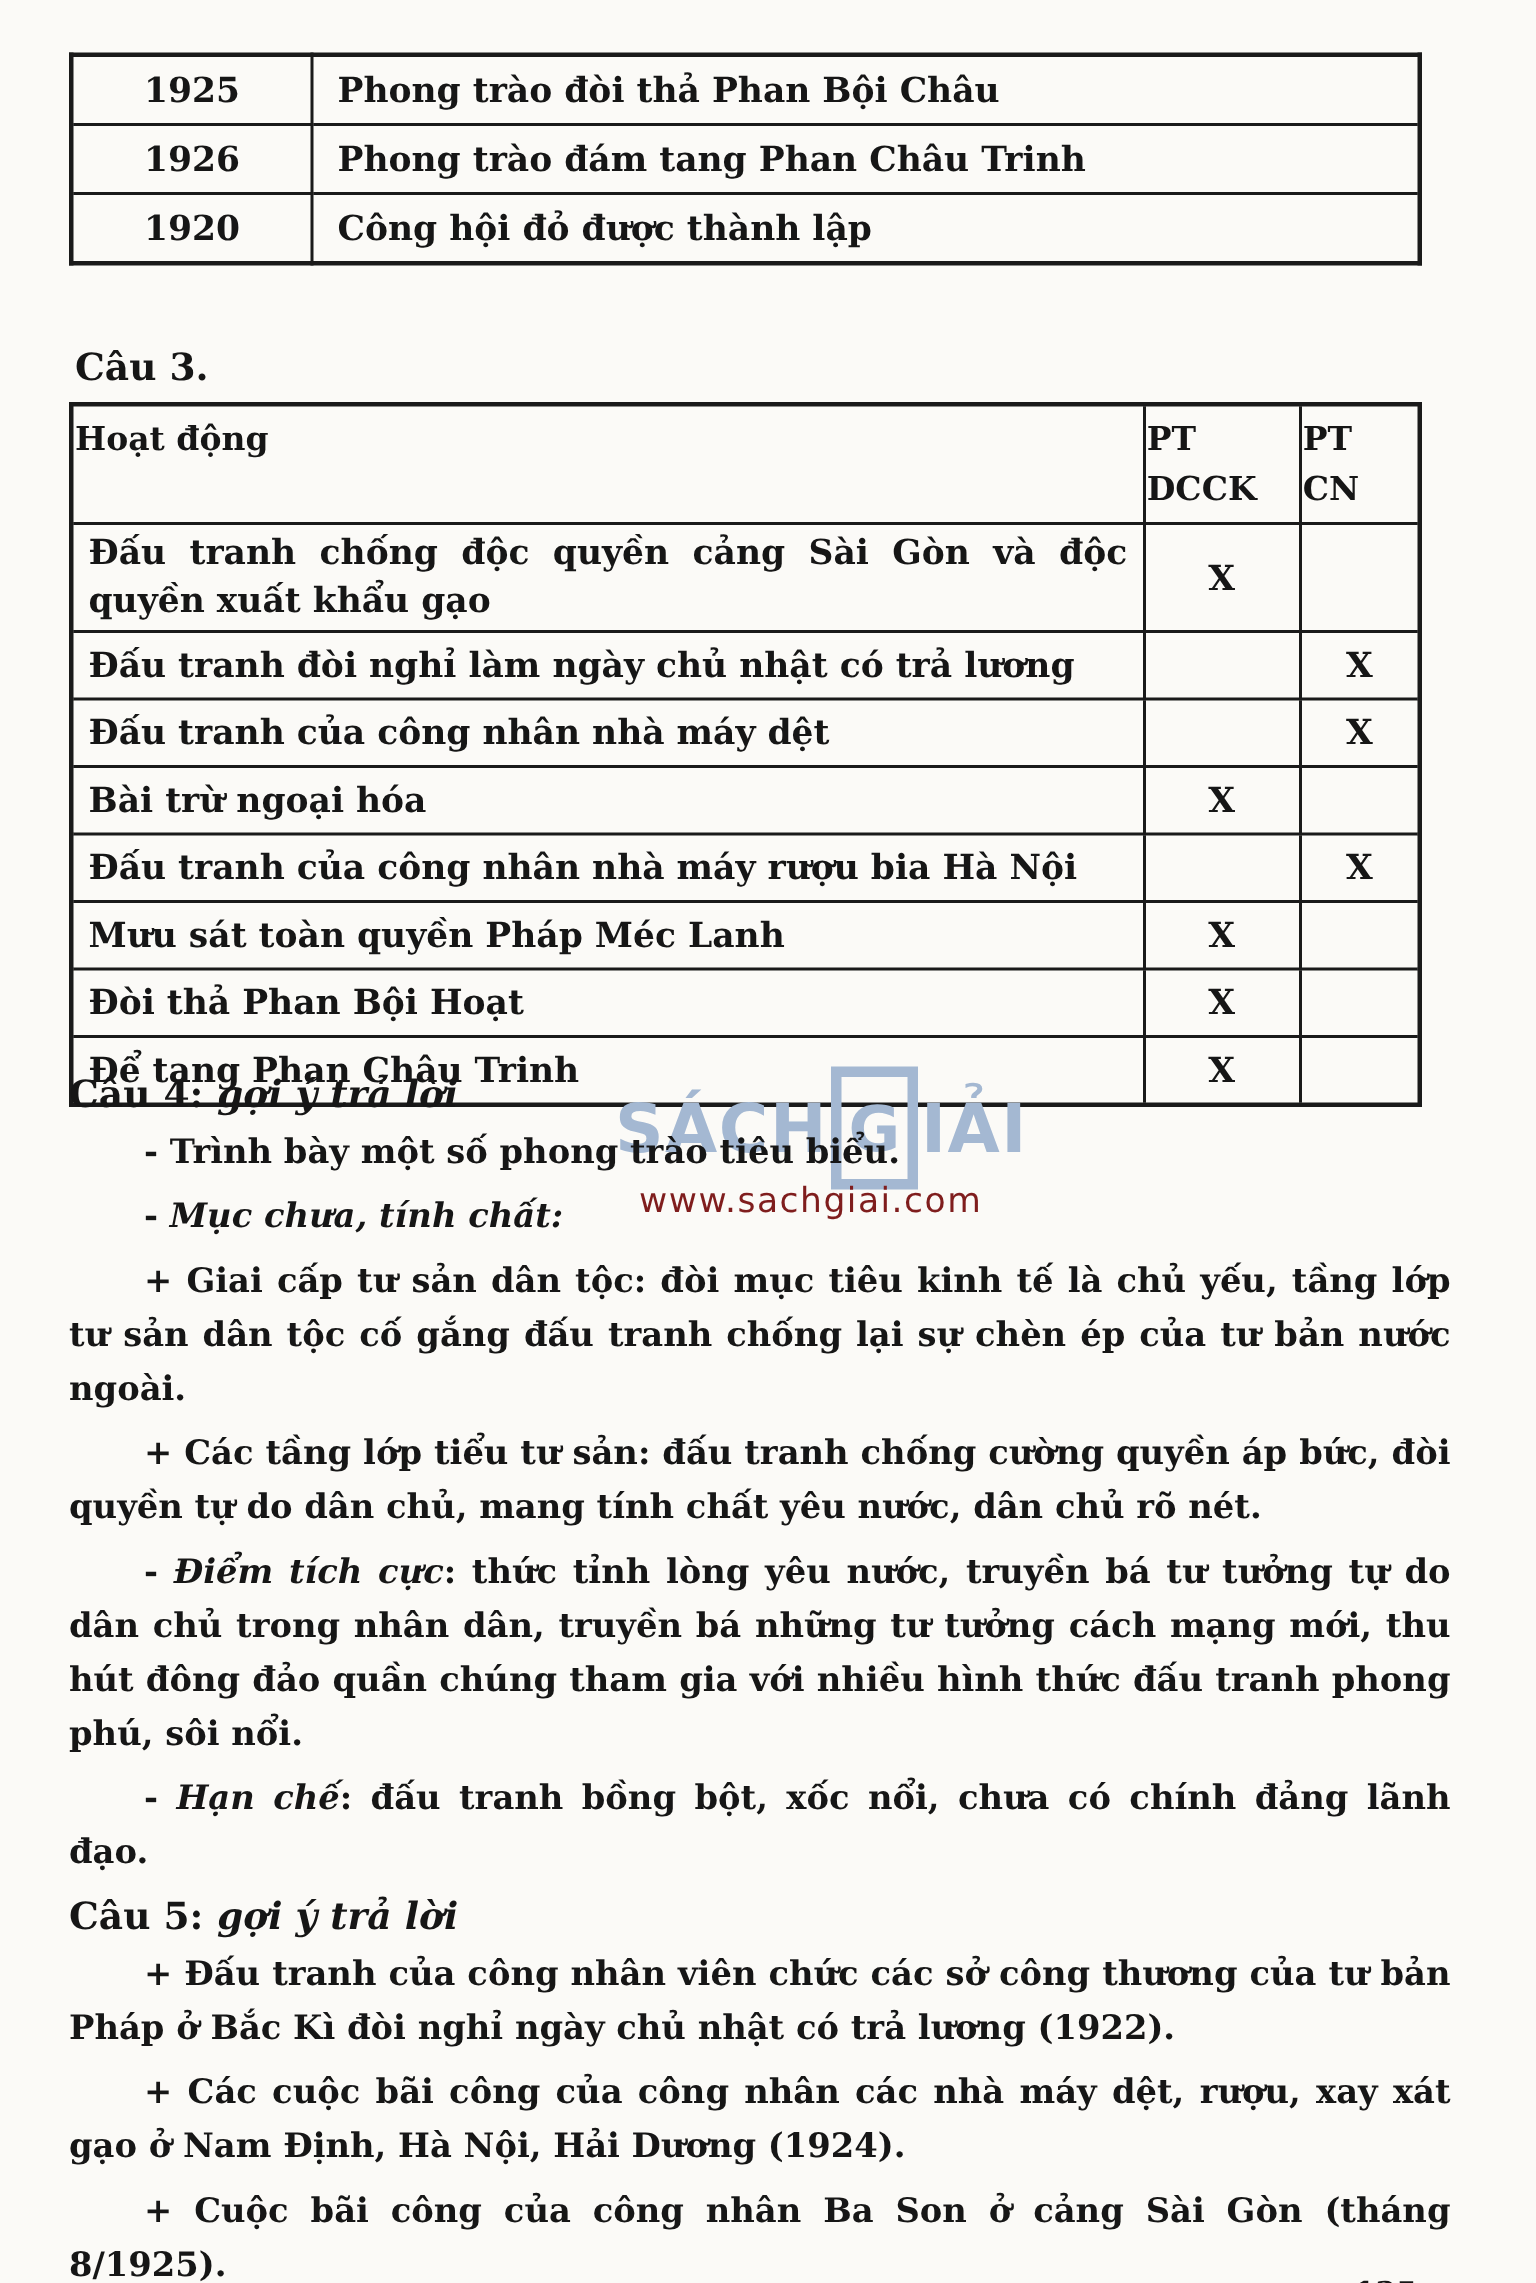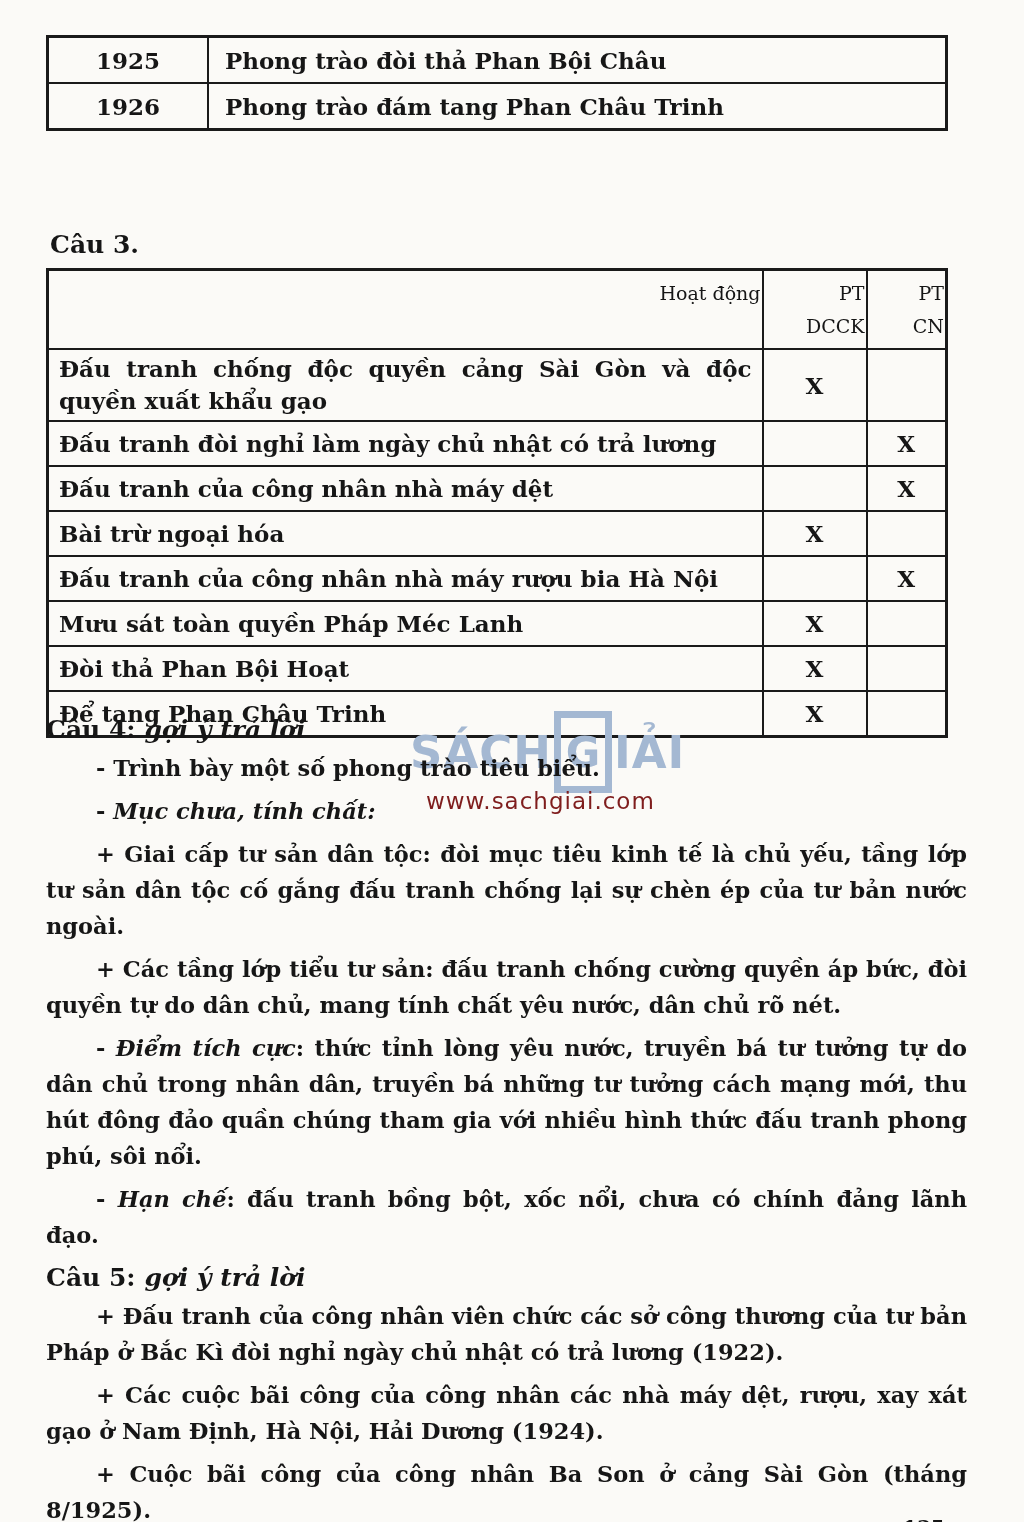--- a/index.html
+++ b/index.html
@@ -26,22 +26,22 @@
 
   .cau3-label {
     position: absolute; left: 50px; top: 230px;
     font-size: 25px; font-weight: bold;
   }
 
   table.activity { top: 268px; }
   table.activity col.c-dcck { width: 104px; }
   table.activity col.c-cn   { width: 80px; }
   table.activity th {
-    font-size: 19px; font-weight: normal; vertical-align: top;
-    padding-top: 6px; line-height: 33px; height: 70px; text-align: right;
+    font-size: 22px; font-weight: bold; vertical-align: top;
+    padding-top: 6px; line-height: 33px; height: 70px; text-align: left;
   }
   table.activity th span { display: block; }
   table.activity td.act {
     font-size: 23px; font-weight: bold; line-height: 32px;
     padding: 3px 10px 3px 10px; text-align: justify;
   }
   table.activity td.mark {
     text-align: center; vertical-align: middle;
     font-size: 23px; font-weight: bold;
   }
@@ -97,20 +97,24 @@
 
   <table class="tbl timeline">
     <tbody>
       <tr>
         <td class="year">1925</td>
         <td class="event">Phong trào đòi thả Phan Bội Châu</td>
       </tr>
       <tr>
         <td class="year">1926</td>
         <td class="event">Phong trào đám tang Phan Châu Trinh</td>
+      </tr>
+      <tr>
+        <td class="year">1920</td>
+        <td class="event">Công hội đỏ được thành lập</td>
       </tr>
     </tbody>
   </table>
 
   <div class="cau3-label">Câu 3.</div>
 
   <table class="tbl activity">
     <colgroup>
         <col class="c-act">
         <col class="c-dcck">

